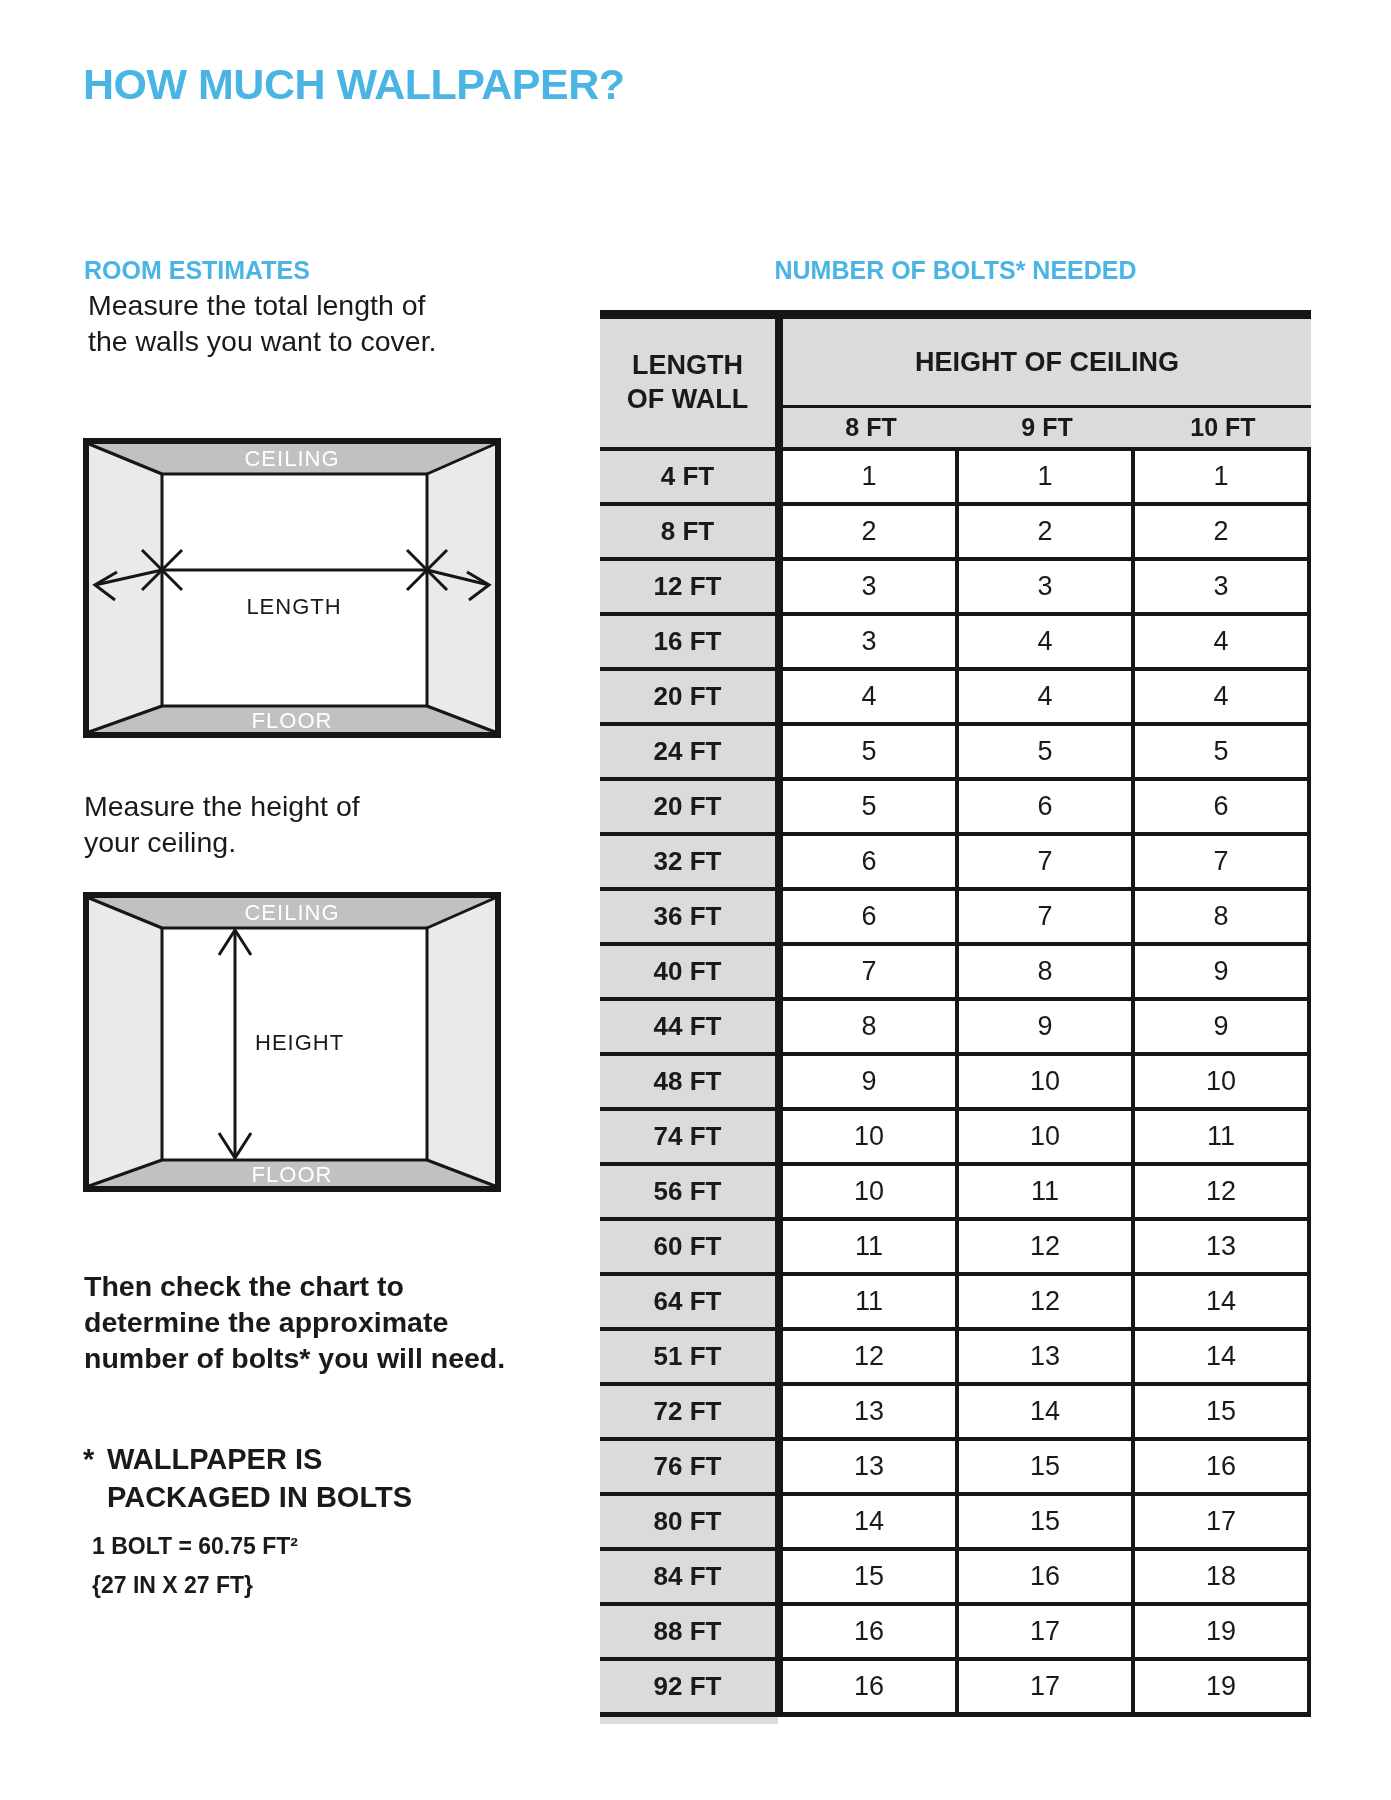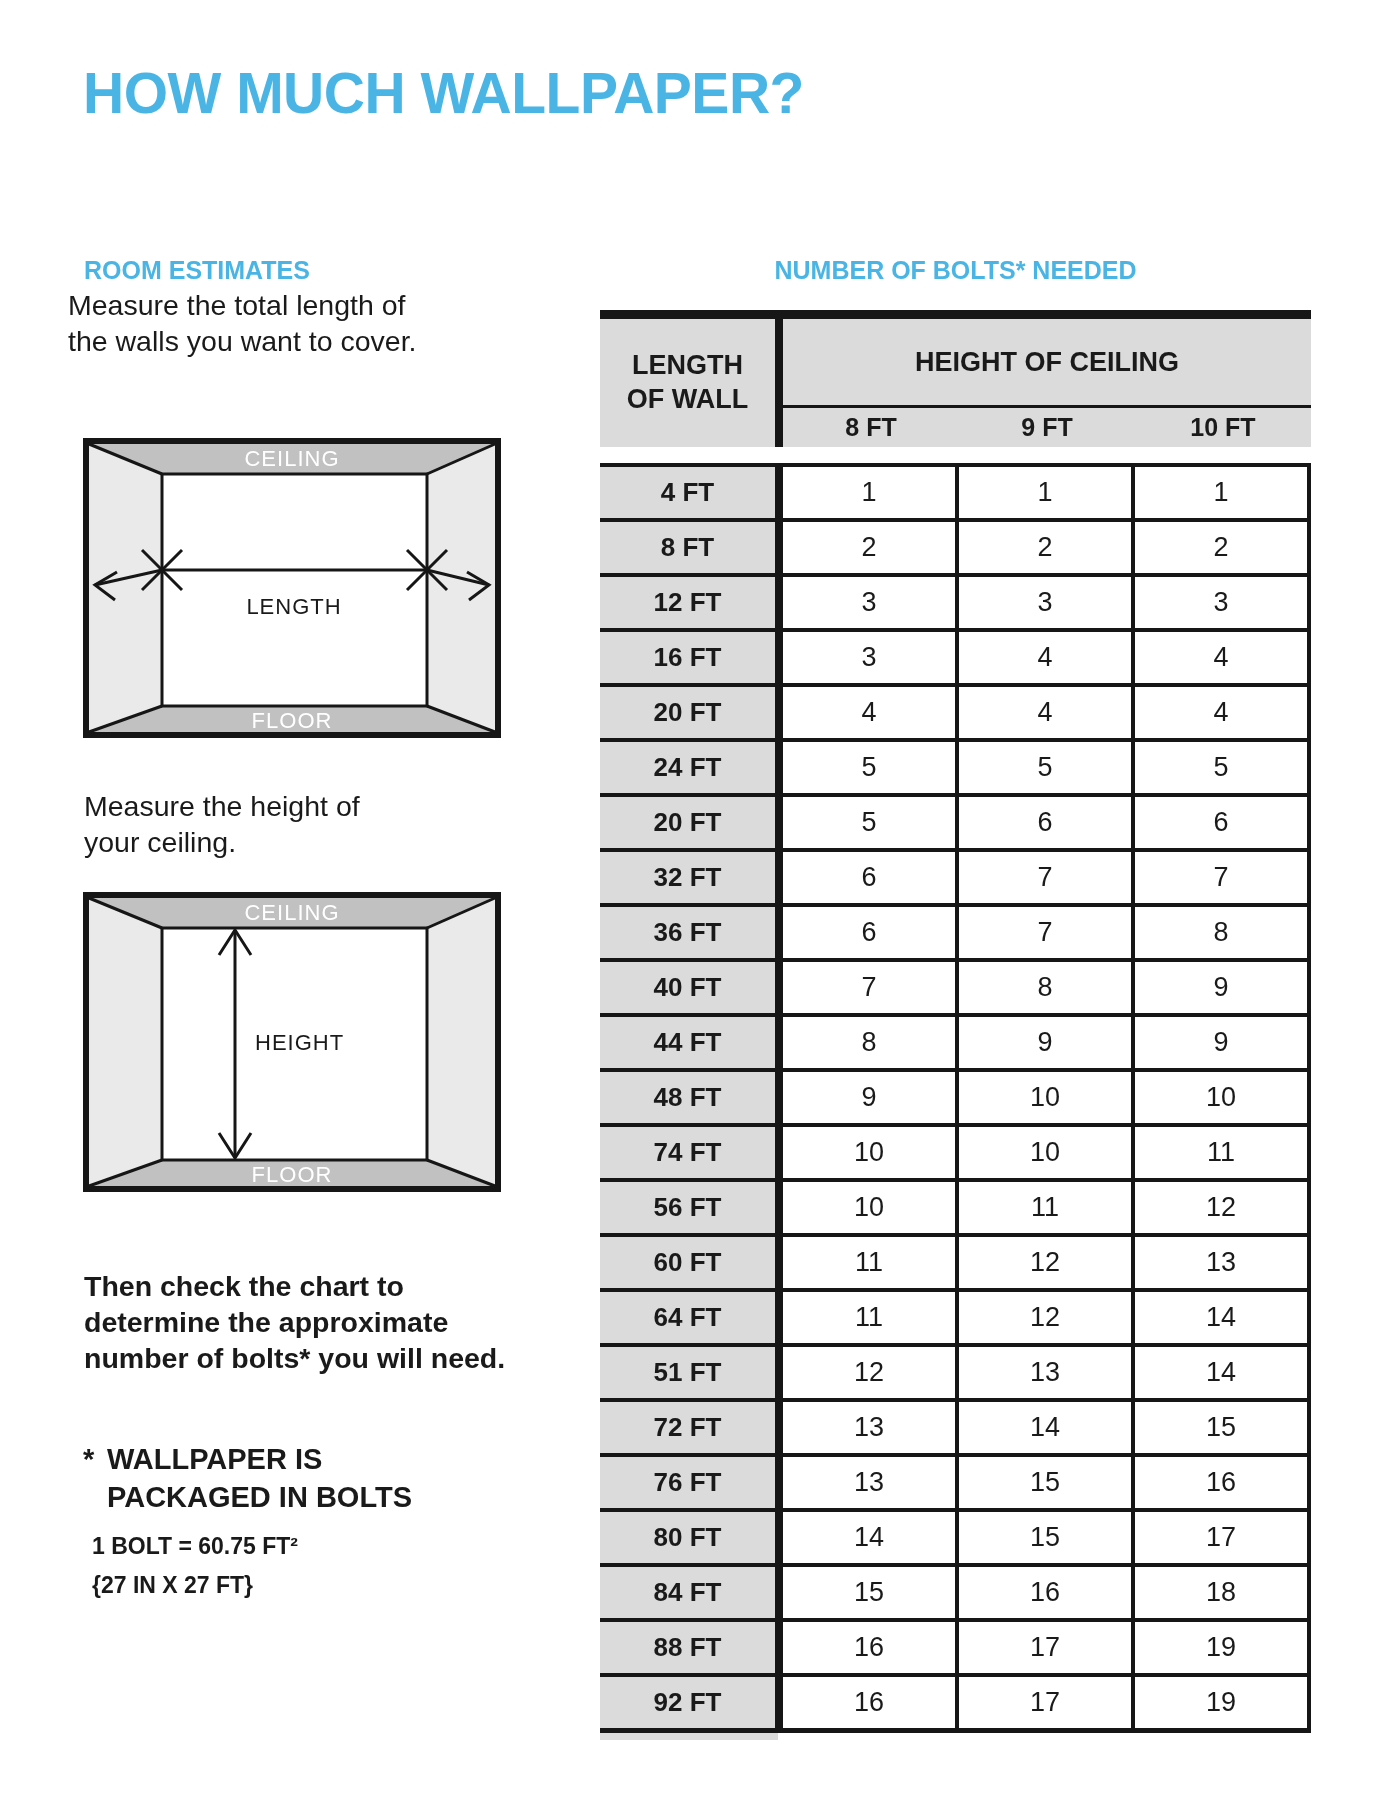--- a/index.html
+++ b/index.html
@@ -9,32 +9,32 @@
     --lgray:#eaeaea;
     --ink:#161616;
   }
   html,body{margin:0;padding:0;background:#ffffff;}
   .page{
     position:relative;width:1391px;height:1800px;background:#ffffff;
     font-family:"Liberation Sans",sans-serif;color:#1a1a1a;overflow:hidden;
   }
   .title{
     position:absolute;left:83px;top:60px;margin:0;
-    font-size:57px;font-weight:bold;color:var(--accent);letter-spacing:-0.5px;
+    font-size:43px;font-weight:bold;color:var(--accent);letter-spacing:-0.5px;
   }
   .sec-heading{
     position:absolute;margin:0;font-size:25px;font-weight:bold;color:var(--accent);
   }
   #room-heading{left:84px;top:256px;}
   #bolts-heading{left:600px;top:256px;width:711px;text-align:center;}
   .body-text{
     position:absolute;margin:0;font-size:28.5px;line-height:36px;
     white-space:pre-line;color:#1a1a1a;
   }
-  #step1{left:68px;top:287px;}
+  #step1{left:88px;top:287px;}
   #step2{left:84px;top:788px;}
   #step3{left:84px;top:1268px;font-weight:bold;}
   .diagram{position:absolute;left:83px;width:418px;height:300px;}
   #diagram1{top:438px;}
   #diagram2{top:892px;}
   .footnote{
     position:absolute;left:83px;top:1440px;display:flex;
     font-weight:bold;font-size:29px;line-height:38px;
   }
   .footnote .star{width:24px;}
@@ -47,21 +47,21 @@
   .h-left{
     width:175px;background:var(--gray);display:flex;align-items:center;justify-content:center;
     font-weight:bold;font-size:27px;line-height:1.25;white-space:pre-line;text-align:center;
   }
   .h-div{width:8px;background:var(--ink);}
   .h-right{flex:1;display:flex;flex-direction:column;background:var(--gray);}
   .h-group{height:86px;display:flex;align-items:center;justify-content:center;font-weight:bold;font-size:27px;}
   .h-line{height:3px;background:var(--ink);}
   .h-sub{flex:1;display:flex;}
   .h-sub div{flex:1;display:flex;align-items:center;justify-content:center;font-weight:bold;font-size:25px;}
-  .tbody{border-bottom:5px solid var(--ink);margin-top:16px;}
+  .tbody{border-bottom:5px solid var(--ink);}
   .trow{display:flex;height:55px;border-top:4px solid var(--ink);box-sizing:border-box;}
   .rlabel{
     width:175px;background:var(--gray);display:flex;align-items:center;justify-content:center;
     font-weight:bold;font-size:26px;
   }
   .rdiv{width:8px;background:var(--ink);}
   .dcell{
     flex:1;background:#ffffff;display:flex;align-items:center;justify-content:center;
     font-size:27px;border-right:4px solid var(--ink);box-sizing:border-box;
   }

